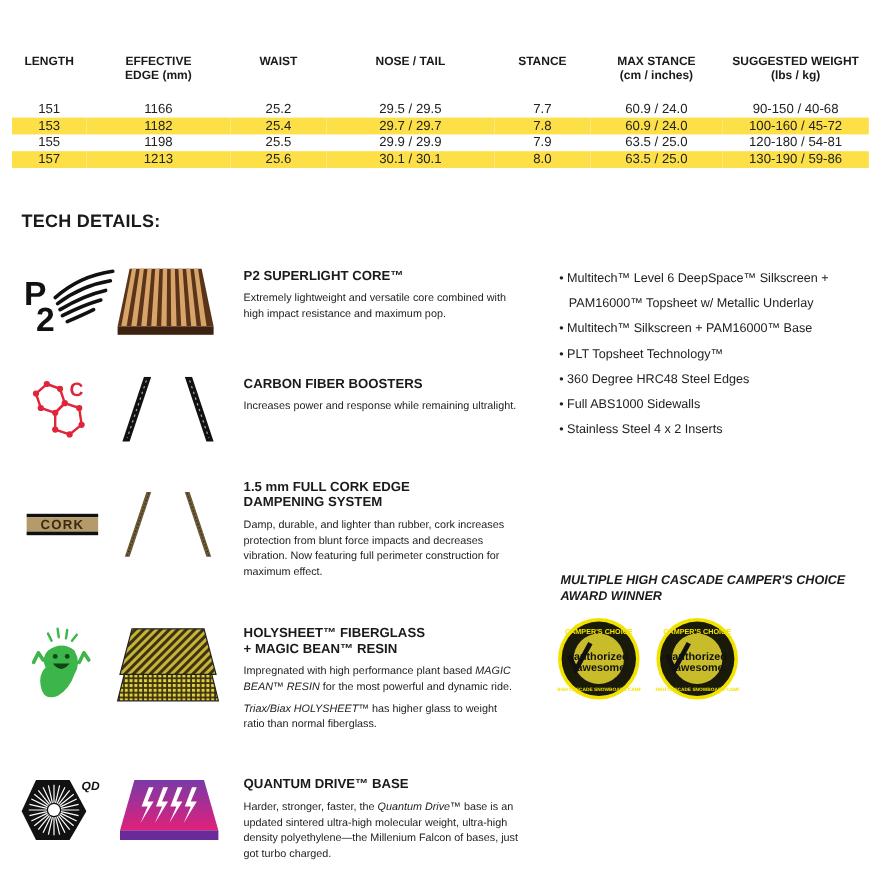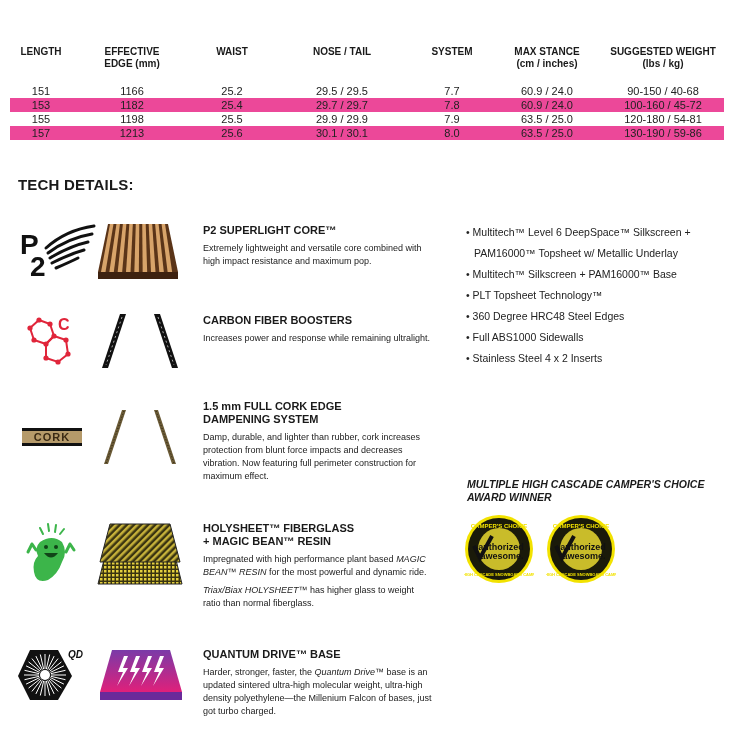--- a/index.html
+++ b/index.html
@@ -2,21 +2,21 @@
 <html><head>
 <meta charset="utf-8">
 <style>
   html, body { margin:0; padding:0; background:#ffffff; }
   body { width:730px; height:730px; position:relative; overflow:hidden;
          font-family:"Liberation Sans", sans-serif; color:#1a1a1a; }
   .spec-table { position:absolute; left:10px; top:46px; width:714px; border-collapse:collapse; }
   .spec-table th { font-size:10px; font-weight:bold; text-align:center; vertical-align:top;
                    line-height:12px; padding:0; height:38px; }
   .spec-table td { font-size:11px; text-align:center; padding:0; height:14px; line-height:14px; color:#222;margin-top:38px; }
-  .spec-table tr.alt td { background:#ec4899; }
+  .spec-table tr.alt td { background:#fde047; }
   .spec-table col.c0 { width:62px; } .spec-table col.c1 { width:120px; }
   .spec-table col.c2 { width:80px; } .spec-table col.c3 { width:140px; }
   .spec-table col.c4 { width:80px; } .spec-table col.c5 { width:110px; }
   .spec-table col.c6 { width:122px; }
   .sec-title { position:absolute; left:18px; top:176px; font-size:15px; font-weight:bold; letter-spacing:0.2px; }
   .tech { position:absolute; left:0; width:440px; }
   .tech .icon1 { position:absolute; left:18px; }
   .tech .icon2 { position:absolute; left:96px; }
   .tech .txt { position:absolute; left:203px; width:230px; }
   .tech h3 { margin:0 0 5px 0; font-size:11px; font-weight:bold; line-height:13px; }
@@ -54,21 +54,21 @@
         </th>
       <th>
           <div>WAIST</div>
           <div></div>
         </th>
       <th>
           <div>NOSE / TAIL</div>
           <div></div>
         </th>
       <th>
-          <div>SYSTEM</div>
+          <div>STANCE</div>
           <div></div>
         </th>
       <th>
           <div>MAX STANCE</div>
           <div>(cm / inches)</div>
         </th>
       <th>
           <div>SUGGESTED WEIGHT</div>
           <div>(lbs / kg)</div>
         </th>

